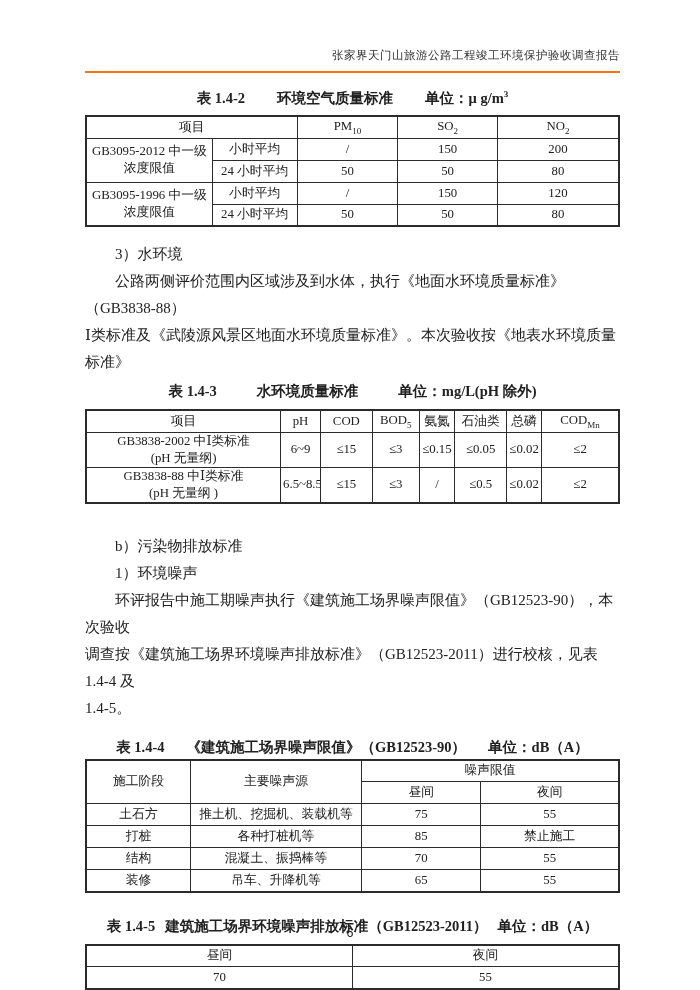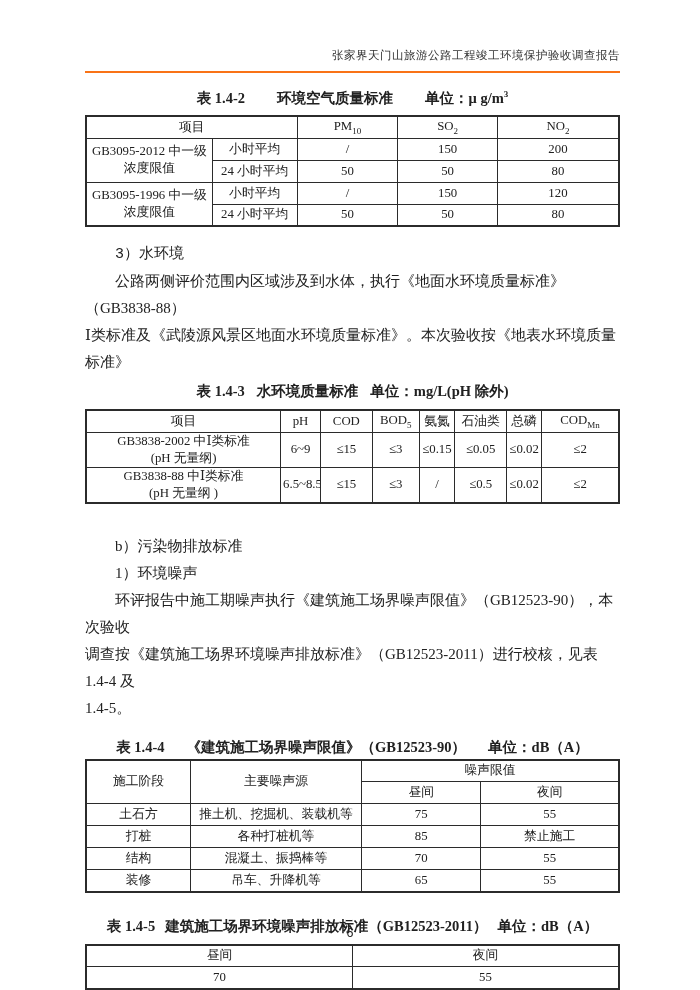--- a/index.html
+++ b/index.html
@@ -25,21 +25,21 @@
 
   .caption {
     display:flex;
     justify-content:center;
     align-items:flex-end;
     font-weight:700;
     font-size:14.5px;
     white-space:nowrap;
   }
   .cap-142 { gap:32px; margin:16px 0 7px; }
-  .cap-143 { gap:12px; margin:6px 0 8px; }
+  .cap-143 { gap:40px; margin:6px 0 8px; }
   .cap-144 { gap:22px; margin:16px 0 2px; }
   .cap-145 { gap:10px; margin:24px 0 8px; }
   sup, sub { font-size:9px; }
 
   table {
     width:100%;
     border-collapse:collapse;
     table-layout:fixed;
     text-align:center;
     font-size:12.8px;
@@ -52,21 +52,21 @@
     overflow:hidden;
   }
   .t142 tr { height:22px; }
   .t143 tr.hdr { height:22px; }
   .t143 tr.data { height:34px; }
   .t144 tr { height:22px; }
   .t145 tr { height:22px; }
 
   .body-text { font-size:15px; line-height:27px; }
   .indent { text-indent:30px; }
-  .h-water { margin-top:14px;font-family:Liberation Mono, monospace; }
+  .h-water { margin-top:14px; }
   .h-b { margin-top:29px; }
 
   .page-footer {
     position:absolute;
     bottom:50px; left:0;
     width:700px;
     text-align:center;
     font-size:12.5px;
     font-family:"Liberation Sans","DejaVu Sans",sans-serif;
   }

